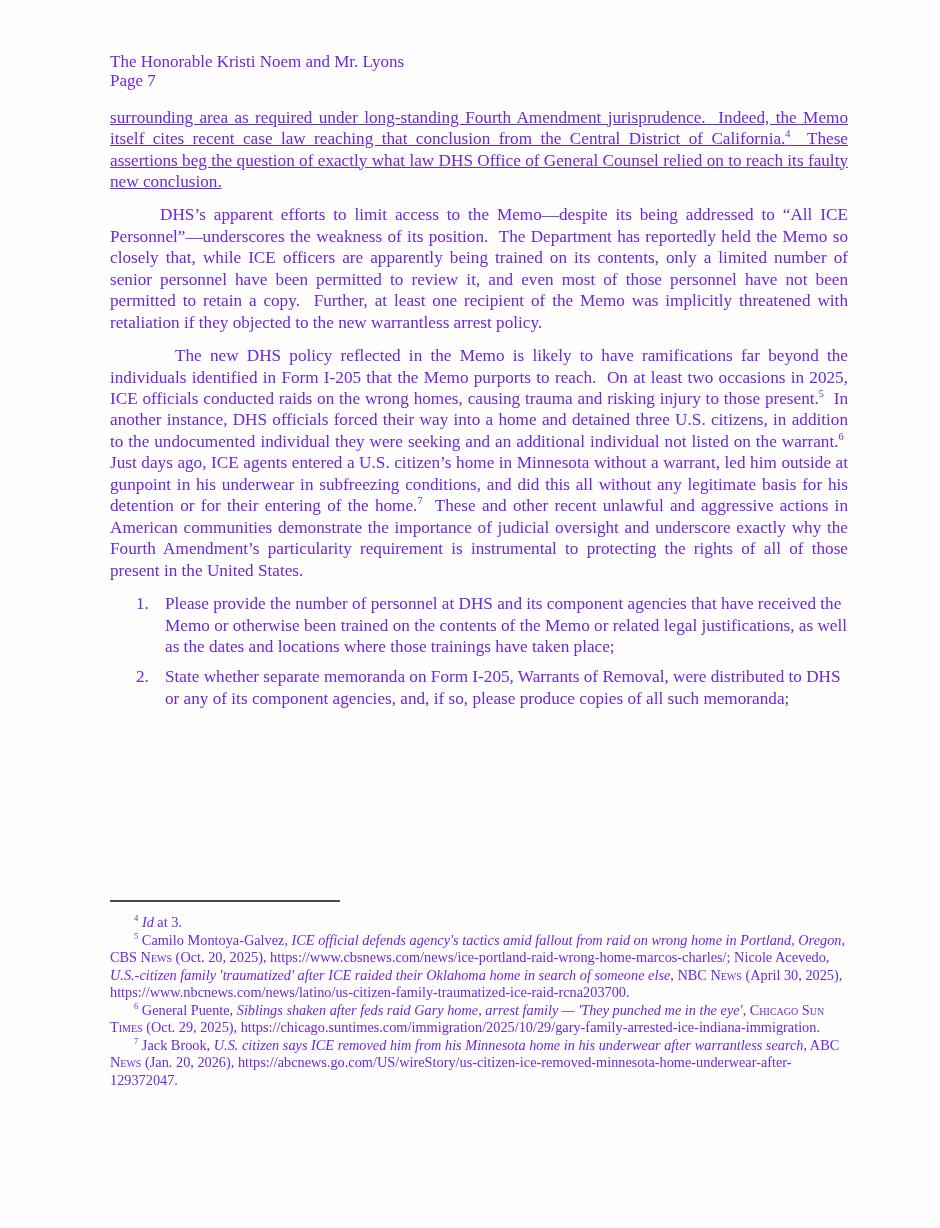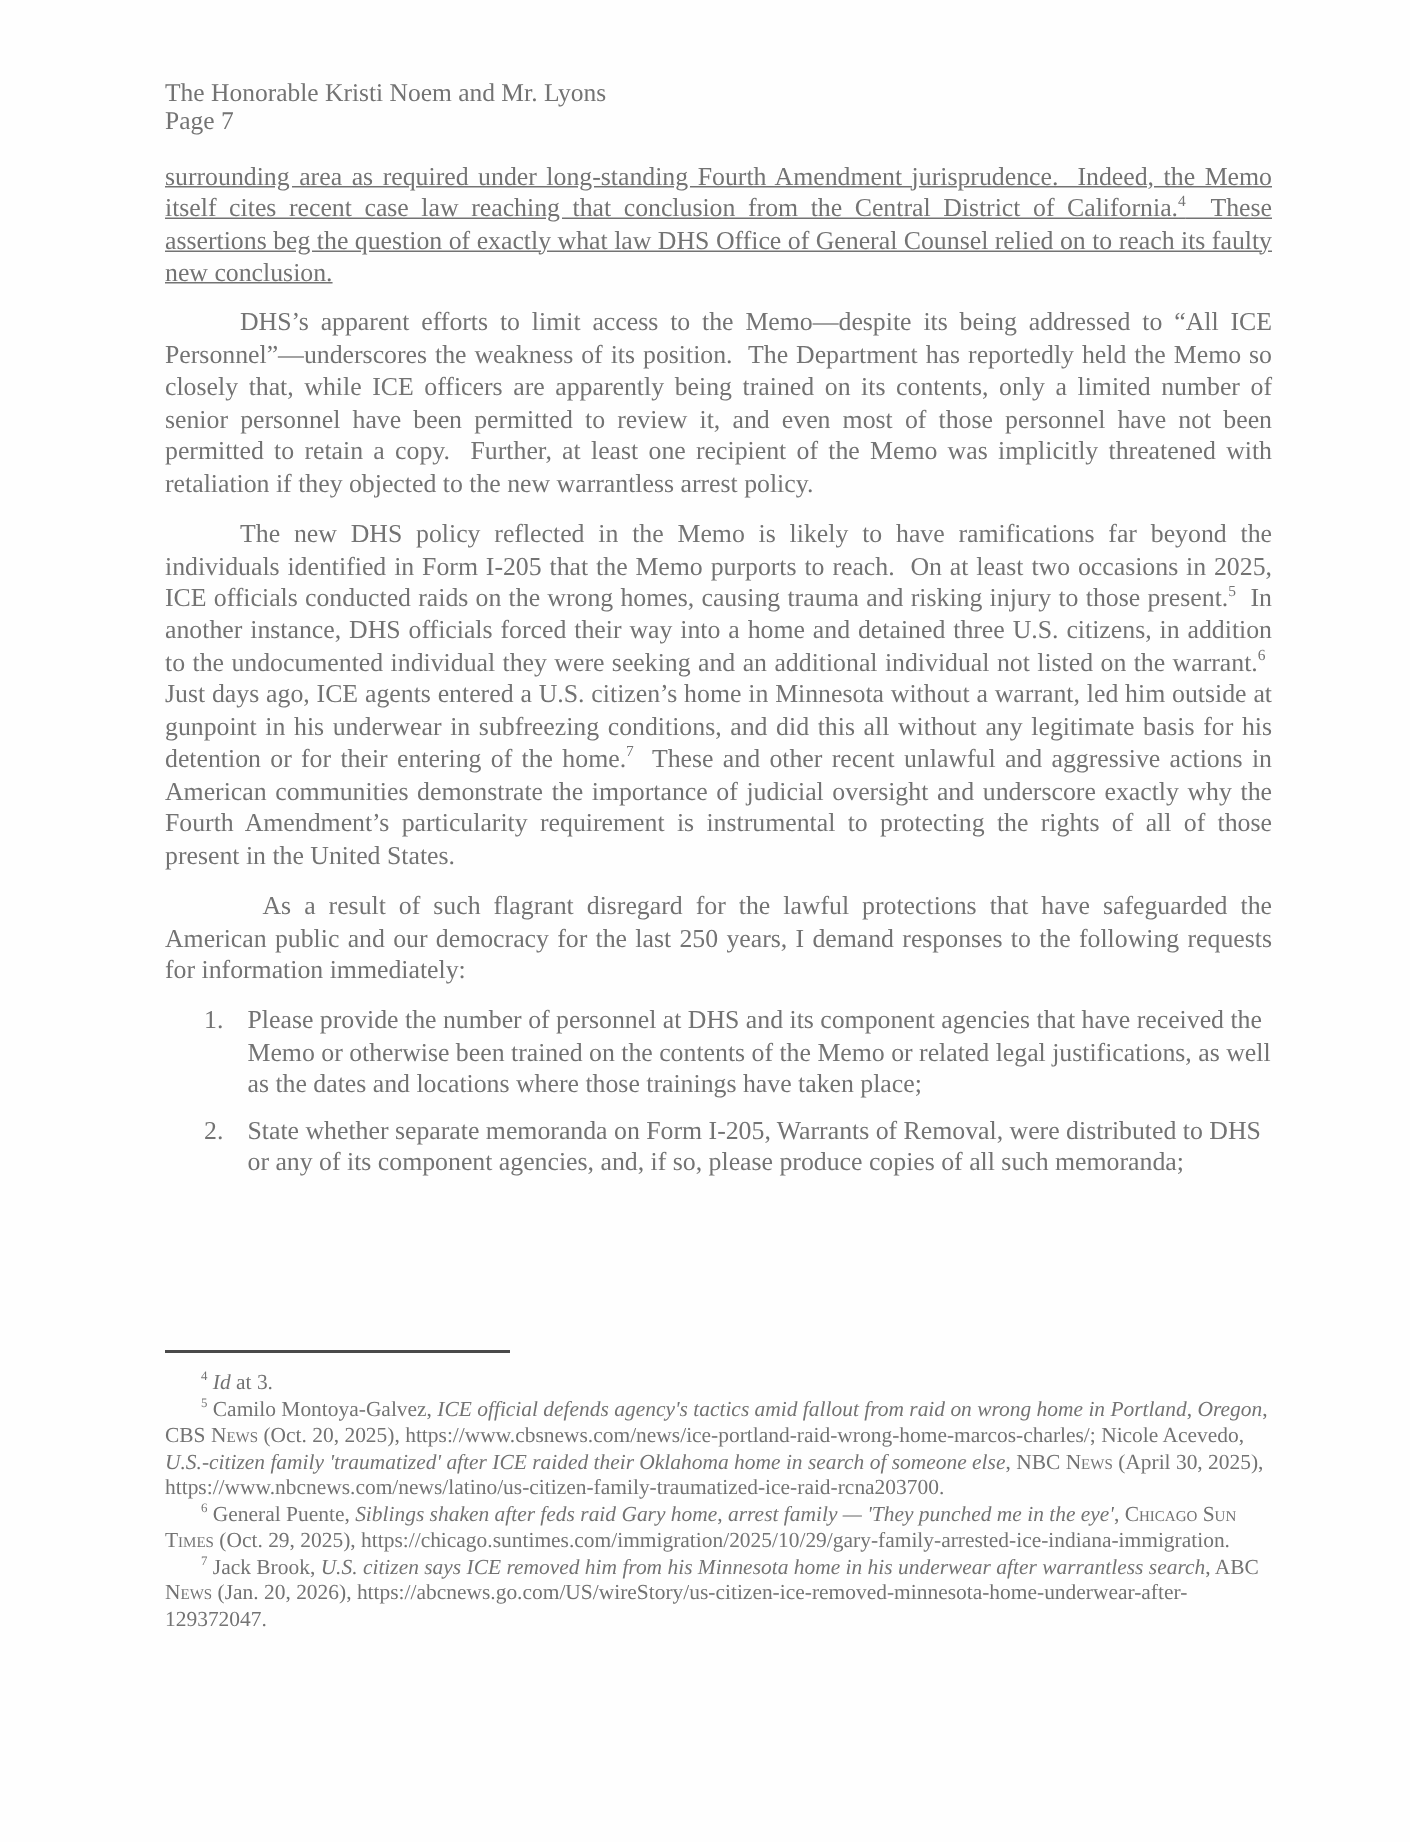--- a/index.html
+++ b/index.html
@@ -3,21 +3,21 @@
 <meta charset="utf-8">
 <style>
   html, body { margin: 0; padding: 0; background: #ffffff; }
   .page {
     position: relative;
     width: 940px;
     height: 1228px;
     background: #fefefe;
     overflow: hidden;
     font-family: "Liberation Serif", serif;
-    color: #737373;
+    color: #6d28d9;
   }
   .content {
     position: absolute;
     left: 110px;
     top: 52px;
     width: 738px;
   }
   .hdr {
     font-size: 17px;
     line-height: 19.3px;
@@ -78,21 +78,20 @@
 
     <div class="hdr">
       <div>The Honorable Kristi Noem and Mr. Lyons</div>
       <div>Page 7</div>
     </div>
 
     <div class="body-text">
         <p class="para"><span>surrounding area as required under long-standing Fourth Amendment jurisprudence.&nbsp; Indeed, the Memo itself cites recent case law reaching that conclusion from the Central District of California.</span><sup>4</sup><span>&nbsp; These assertions beg the question of exactly what law DHS Office of General Counsel relied on to reach its faulty new conclusion.</span></p>
         <p class="para"><span>DHS’s apparent efforts to limit access to the Memo—despite its being addressed to “All ICE Personnel”—underscores the weakness of its position.&nbsp; The Department has reportedly held the Memo so closely that, while ICE officers are apparently being trained on its contents, only a limited number of senior personnel have been permitted to review it, and even most of those personnel have not been permitted to retain a copy.&nbsp; Further, at least one recipient of the Memo was implicitly threatened with retaliation if they objected to the new warrantless arrest policy.</span></p>
         <p class="para"><span>The new DHS policy reflected in the Memo is likely to have ramifications far beyond the individuals identified in Form I-205 that the Memo purports to reach.&nbsp; On at least two occasions in 2025, ICE officials conducted raids on the wrong homes, causing trauma and risking injury to those present.</span><sup>5</sup><span>&nbsp; In another instance, DHS officials forced their way into a home and detained three U.S. citizens, in addition to the undocumented individual they were seeking and an additional individual not listed on the warrant.</span><sup>6</sup><span>&nbsp; Just days ago, ICE agents entered a U.S. citizen’s home in Minnesota without a warrant, led him outside at gunpoint in his underwear in subfreezing conditions, and did this all without any legitimate basis for his detention or for their entering of the home.</span><sup>7</sup><span>&nbsp; These and other recent unlawful and aggressive actions in American communities demonstrate the importance of judicial oversight and underscore exactly why the Fourth Amendment’s particularity requirement is instrumental to protecting the rights of all of those present in the United States.</span></p>
-        <p class="para"><span>As a result of such flagrant disregard for the lawful protections that have safeguarded the American public and our democracy for the last 250 years, I demand responses to the following requests for information immediately:</span></p>
       </div>
 
     <div class="list">
         <div class="li">
           <span class="num">1.</span>
           <div class="li-text"><span>Please provide the number of personnel at DHS and its component agencies that have received the Memo or otherwise been trained on the contents of the Memo or related legal justifications, as well as the dates and locations where those trainings have taken place;</span></div>
         </div>
         <div class="li">
           <span class="num">2.</span>
           <div class="li-text"><span>State whether separate memoranda on Form I-205, Warrants of Removal, were distributed to DHS or any of its component agencies, and, if so, please produce copies of all such memoranda;</span></div>

